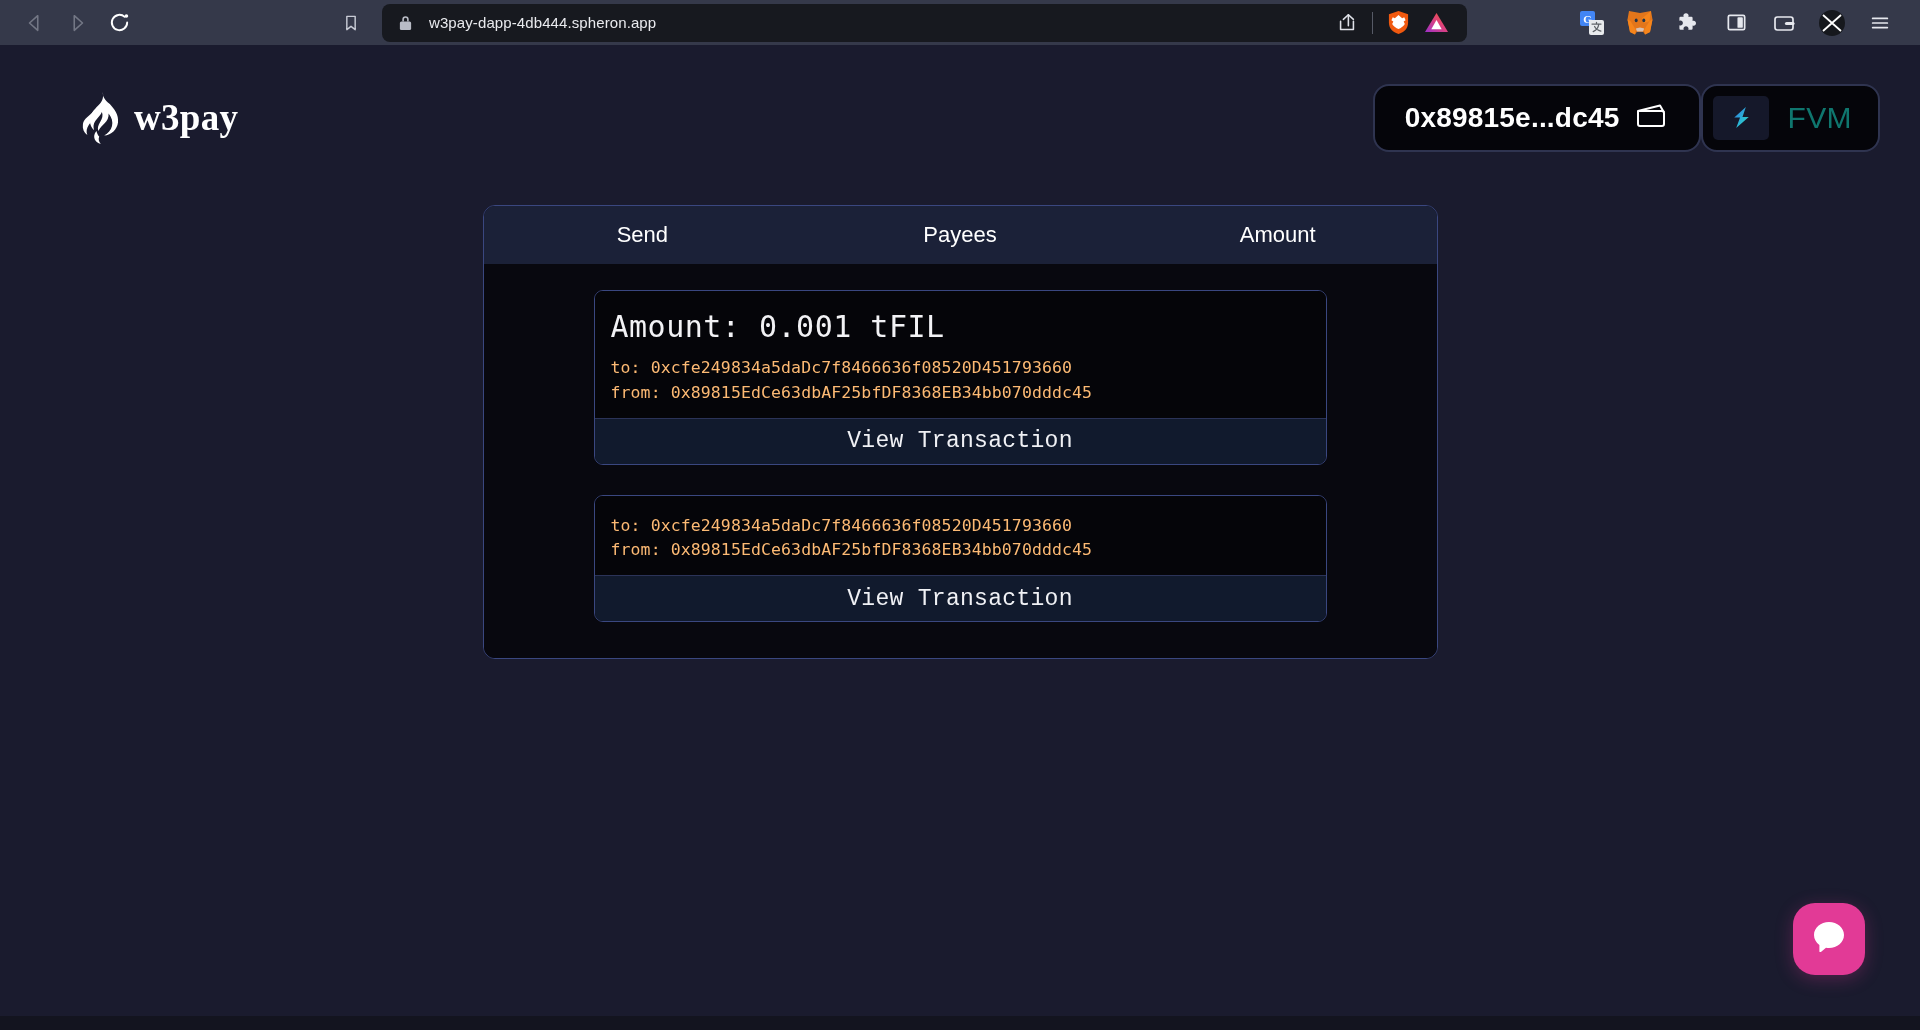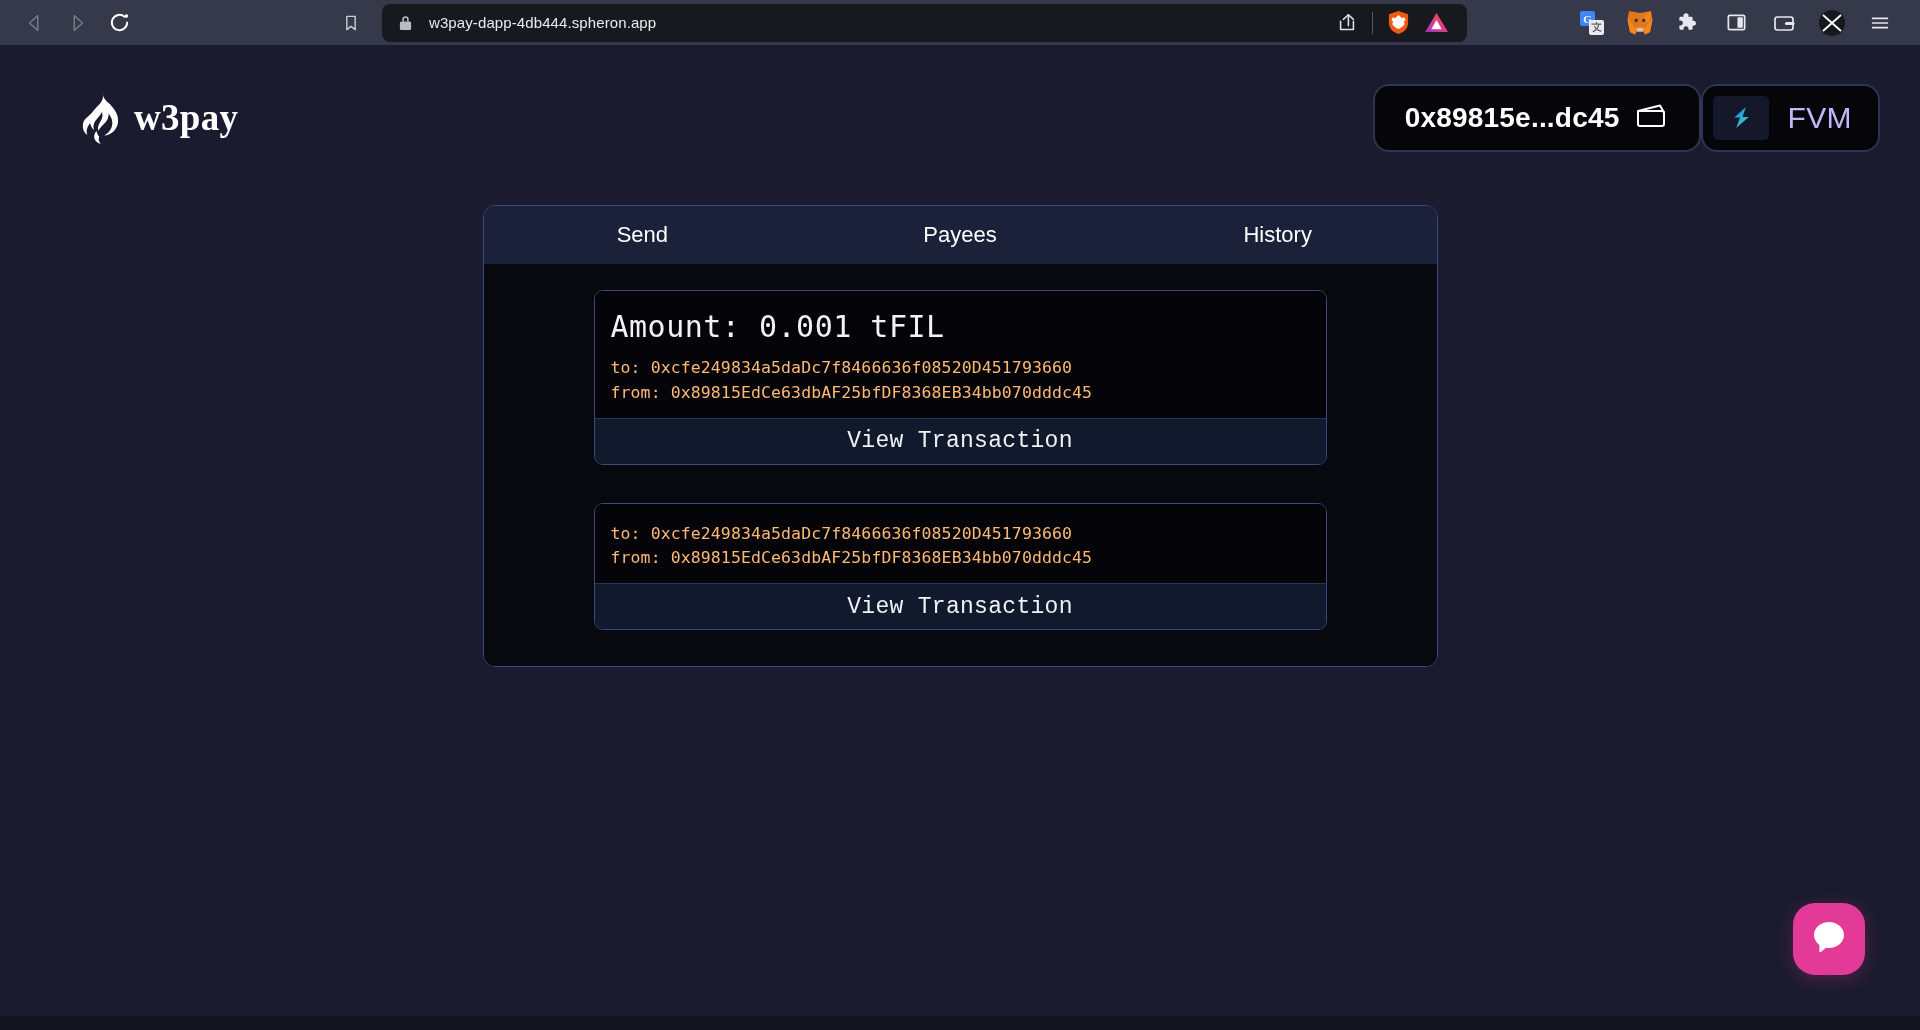--- a/index.html
+++ b/index.html
@@ -99,21 +99,21 @@
     border-radius:16px;
     height:68px;
     display:flex; align-items:center; gap:18px;
     padding:0 26px 0 10px;
     cursor:pointer;
   }
   .net-logo-box{
     width:56px; height:44px; background:#15182a; border-radius:5px;
     display:flex; align-items:center; justify-content:center;
   }
-  .network-name{ color:#c4b5fd; font-size:30px; font-weight:400; letter-spacing:.4px; }
+  .network-name{ color:#0f766e; font-size:30px; font-weight:400; letter-spacing:.4px; }
 
   
   .panel-wrap{ display:flex; justify-content:center; margin-top:45px; }
   .panel{
     width:955px;
     background:#0a0a14;
     border:1px solid #3a4780;
     border-radius:12px;
     overflow:hidden;
   }
@@ -137,21 +137,21 @@
     background:#08080f;
     padding:26px 110px 36px 110px;
     min-height:370px;
   }
 
   .tx-card{
     border:1px solid #3a4780;
     border-radius:9px;
     background:#050509;
     overflow:hidden;
-    margin-bottom:38px;
+    margin-bottom:30px;
   }
   .tx-card:last-child{ margin-bottom:0; }
   .tx-body{ padding:18px 16px 12px 16px; background:#050509; }
   .tx-amount{
     color:#f2f2f5;
     font-family:"DejaVu Sans Mono", monospace;
     font-size:30px; font-weight:400; letter-spacing:.5px;
     margin-bottom:12px;
   }
   .tx-line{
@@ -369,21 +369,21 @@
     <div class="panel">
 
       <div class="tabs">
         <div class="tab">
           <span>Send</span>
         </div>
         <div class="tab">
           <span>Payees</span>
         </div>
         <div class="tab">
-          <span>History</span>
+          <span>Amount</span>
         </div>
       </div>
 
       <div class="panel-body">
 
         <div class="tx-card">
           <div class="tx-body">
             <div class="tx-amount">Amount: 0.001 tFIL</div>
             <div class="tx-line">to: 0xcfe249834a5daDc7f8466636f08520D451793660</div>
             <div class="tx-line">from: 0x89815EdCe63dbAF25bfDF8368EB34bb070dddc45</div>

